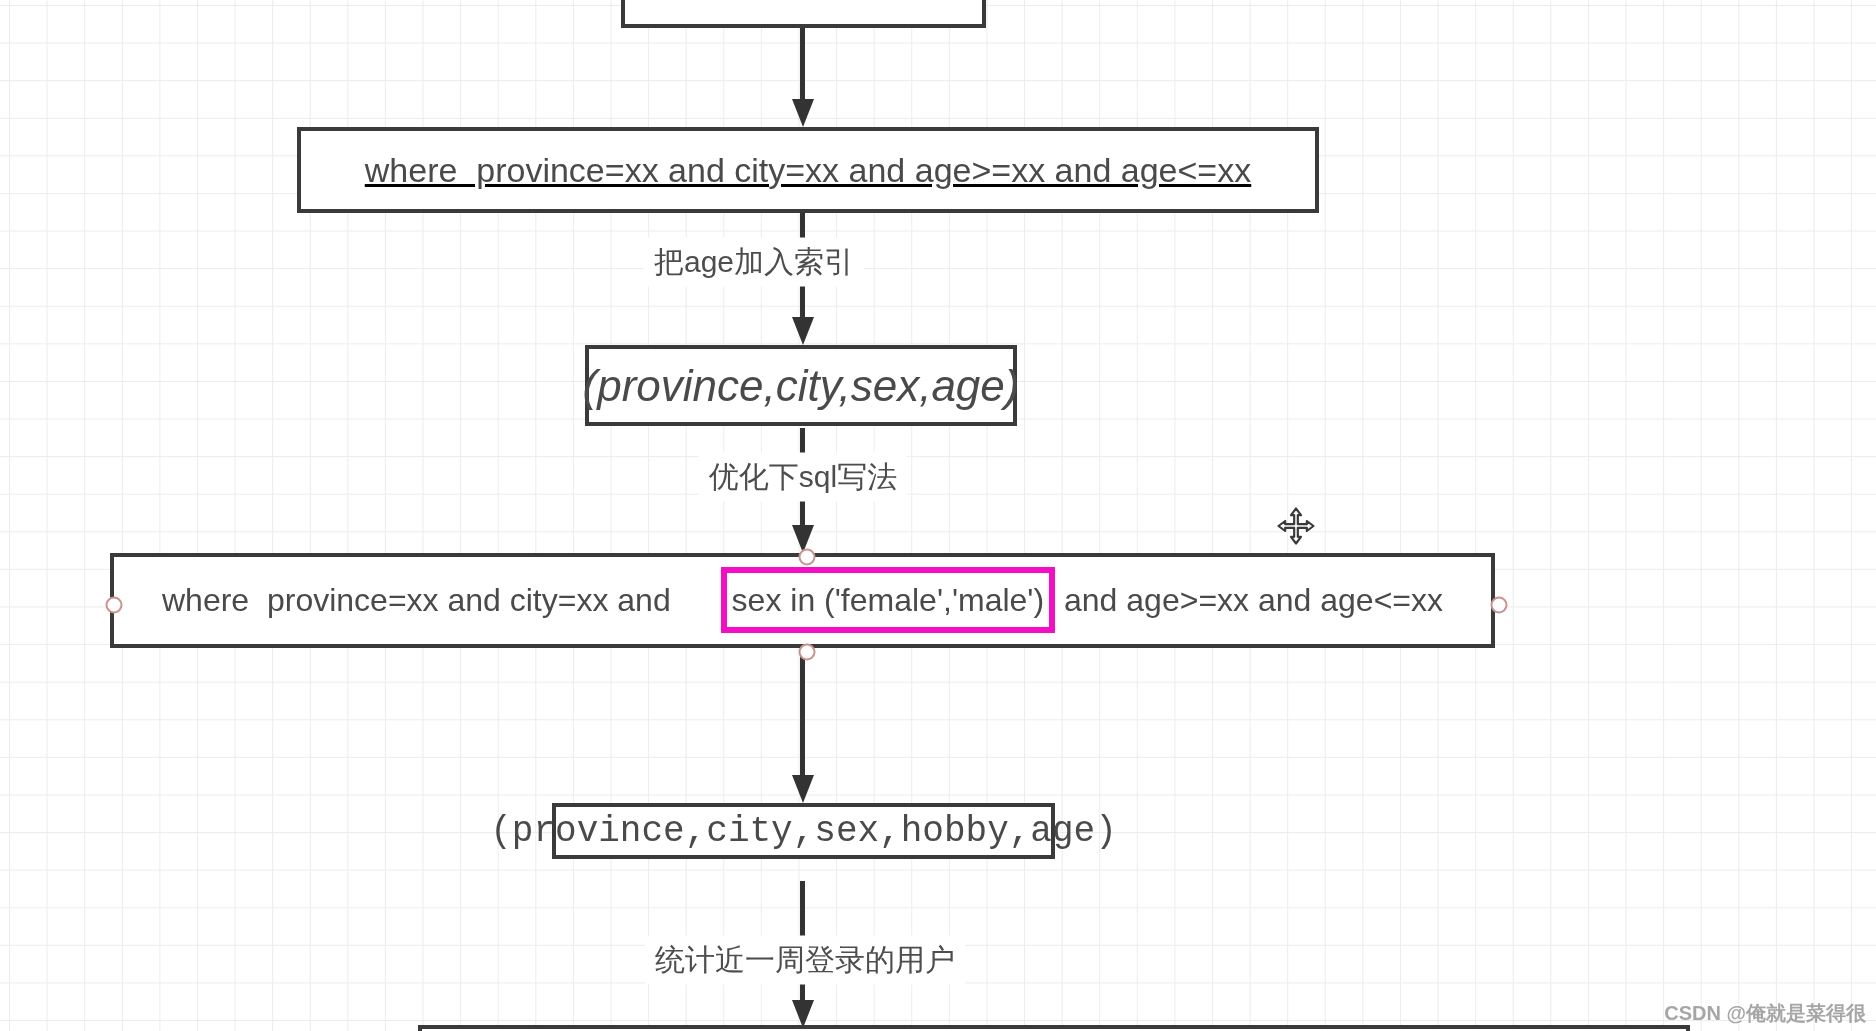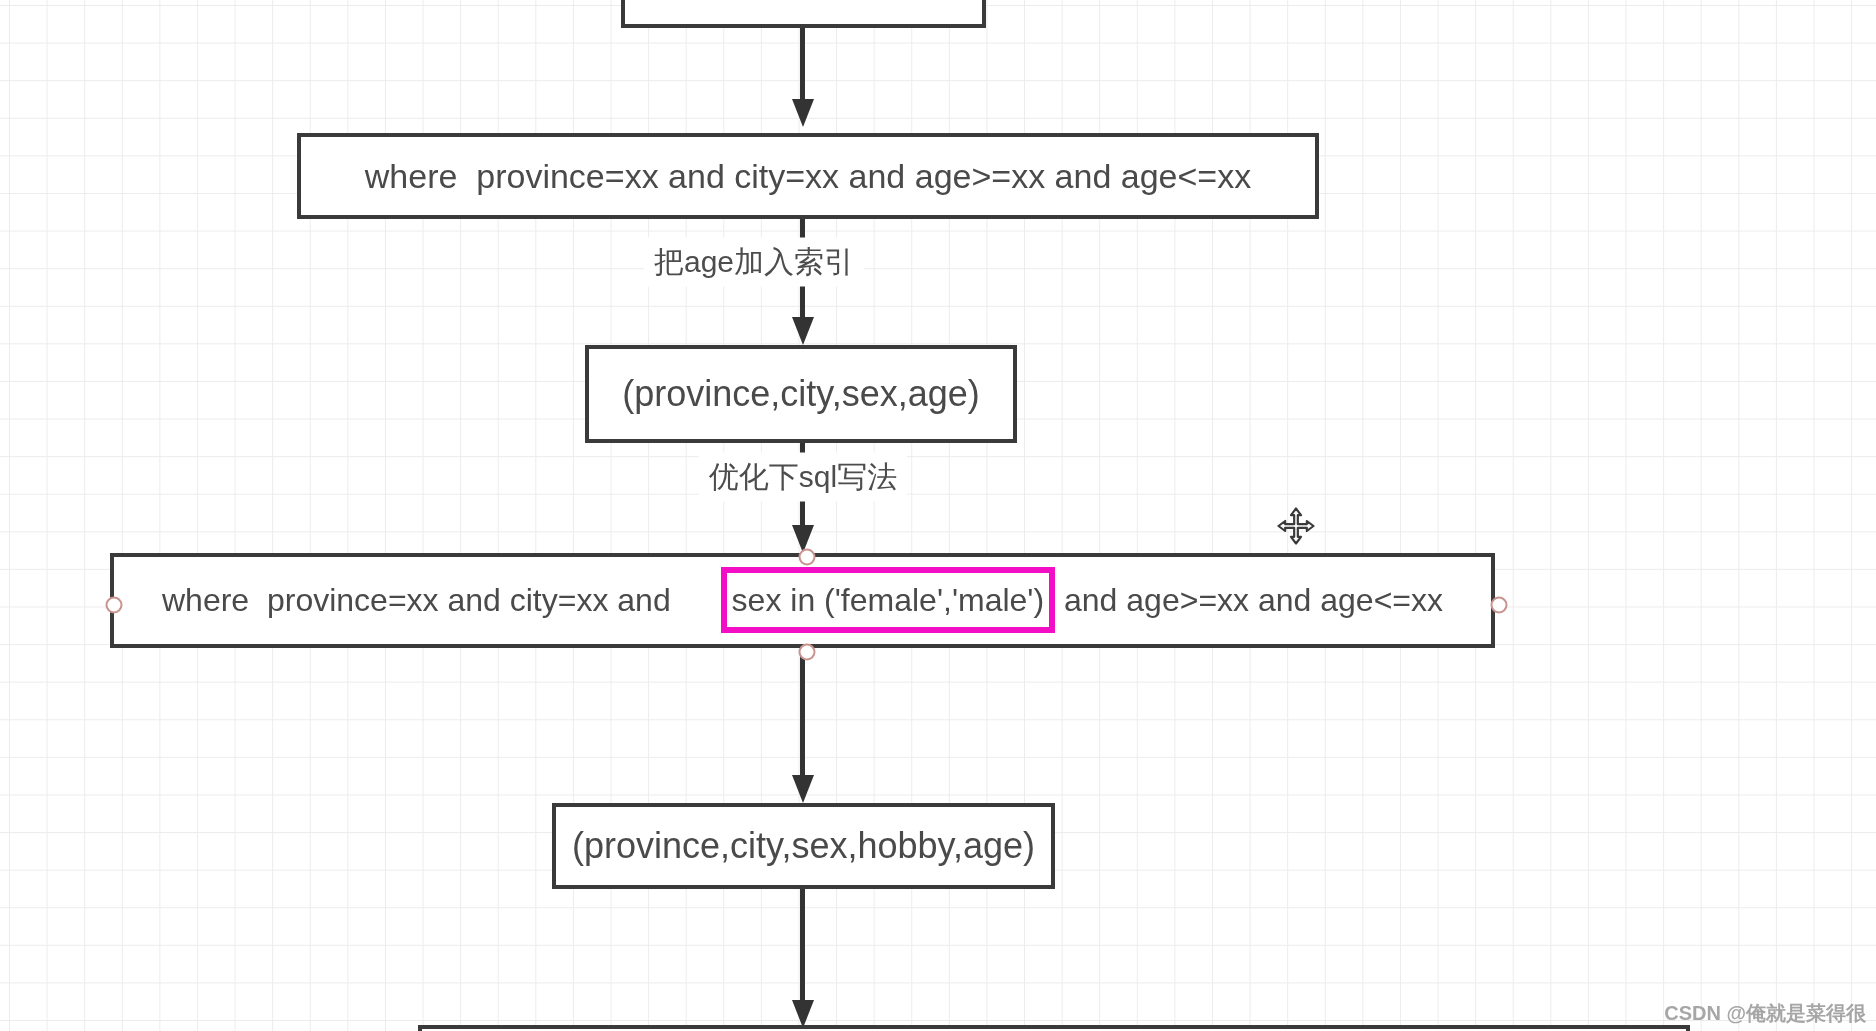--- a/index.html
+++ b/index.html
@@ -63,24 +63,24 @@
     z-index:6;
   }
   #move-cursor{position:absolute;left:1276px;top:506px;z-index:7;}
   #watermark{
     position:absolute;right:10px;top:1000px;
     font-size:20px;color:#a6a6a6;
     white-space:nowrap;z-index:8;font-weight:bold;
   }
   
   #node-top{left:621px;top:-72px;width:365px;height:100px;}
-  #node-where-age{left:297px;top:133px;width:1022px;height:86px;font-size:34px;}
-  #node-index-sex-age{left:585px;top:345px;width:432px;height:98px;font-size:36px;}
+  #node-where-age{left:297px;top:127px;width:1022px;height:86px;font-size:34px;text-decoration:underline;}
+  #node-index-sex-age{left:585px;top:345px;width:432px;height:81px;font-size:44px;font-style:italic;}
   #node-where-sex-in{left:110px;top:553px;width:1385px;height:95px;font-size:32px;}
-  #node-index-hobby{left:552px;top:803px;width:503px;height:86px;font-size:36px;}
+  #node-index-hobby{left:552px;top:803px;width:503px;height:56px;font-size:36px;font-family:Liberation Mono, monospace;}
   #node-bottom{left:418px;top:1025px;width:1272px;height:60px;}
 </style>
 </head>
 <body>
 
 <div id="screen">
 
   <div class="shaft" style="left:800px;top:24px;height:77px;"></div>
   <div class="arrowhead" style="left:792px;top:99px;"></div>
 
@@ -90,20 +90,21 @@
 
   <div class="shaft" style="left:800px;top:428px;height:99px;"></div>
   <div class="arrowhead" style="left:792px;top:525px;"></div>
   <div class="edge-label" style="left:803px;top:477px;">优化下sql写法</div>
 
   <div class="shaft" style="left:800px;top:648px;height:127px;"></div>
   <div class="arrowhead" style="left:792px;top:775px;"></div>
 
   <div class="shaft" style="left:800px;top:881px;height:119px;"></div>
   <div class="arrowhead" style="left:792px;top:1000px;"></div>
+  <div class="edge-label" style="left:805px;top:960px;">统计近一周登录的用户</div>
 
   <div class="node" id="node-top">
     <span class="node-text"></span>
   </div>
 
   <div class="node" id="node-where-age">
     <span class="node-text">where  province=xx and city=xx and age&gt;=xx and age&lt;=xx</span>
   </div>
 
   <div class="node" id="node-index-sex-age">

